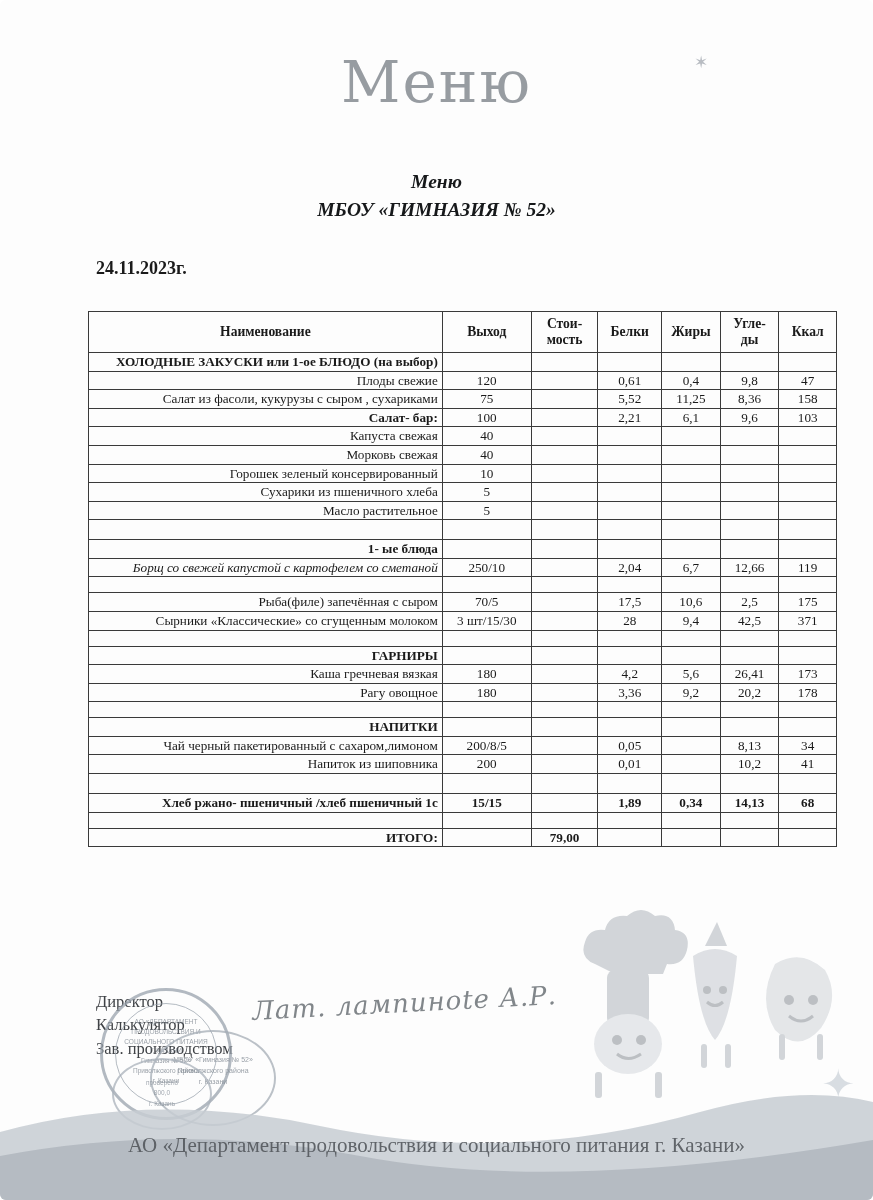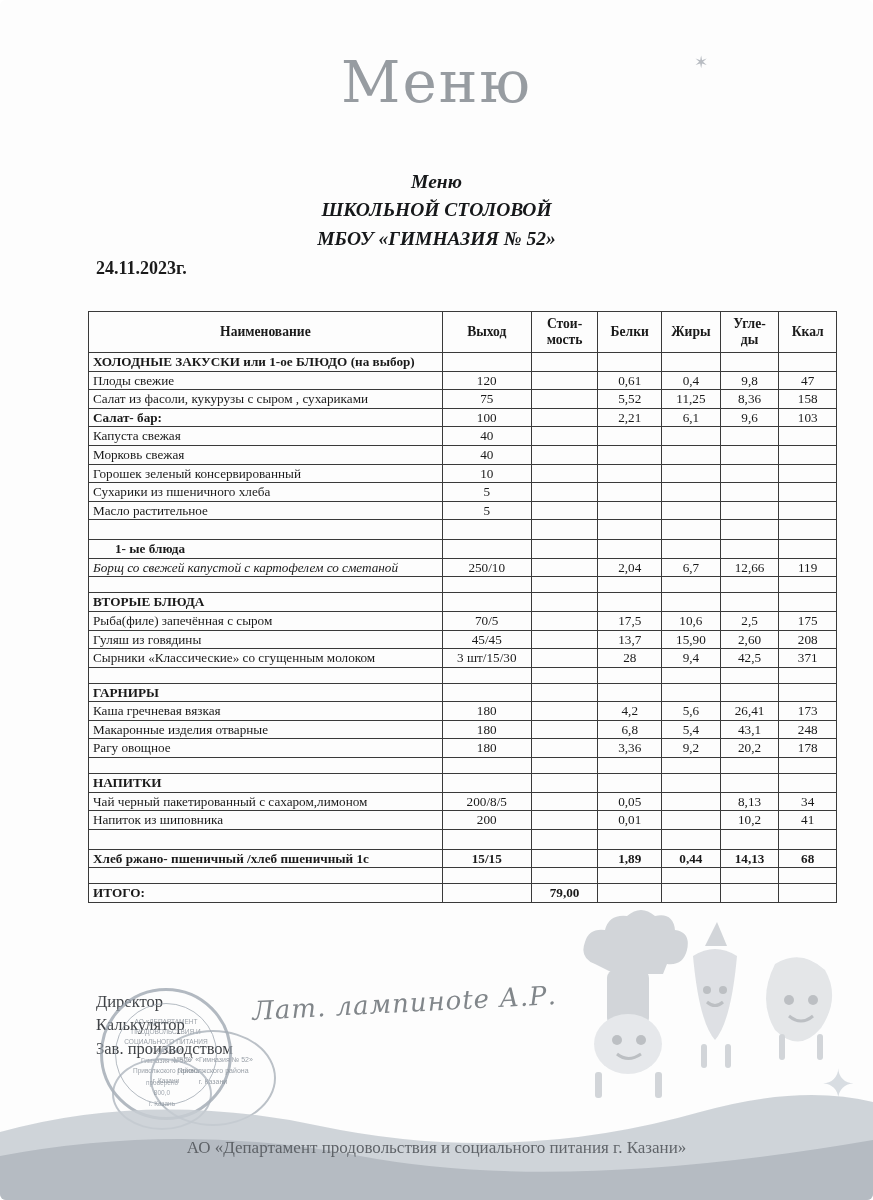--- a/index.html
+++ b/index.html
@@ -91,21 +91,21 @@
     padding: 4px 3px;
   }
   col.c-name  { width: 350px; }
   col.c-out   { width: 88px; }
   col.c-price { width: 66px; }
   col.c-prot  { width: 63px; }
   col.c-fat   { width: 58px; }
   col.c-carb  { width: 58px; }
   col.c-kcal  { width: 57px; }
 
-  td.name { text-align: left; padding-left: 8px; }
+  td.name { text-align: right; padding-left: 8px; }
   td.num  { text-align: center; }
   tr.section td.name { font-weight: bold; }
   tr.section-indent td.name { font-weight: bold; padding-left: 26px; }
   tr.spacer td { height: 17px; }
   tr.spacer-sm td { height: 13px; }
   tr.bold td { font-weight: bold; }
   td.two-line { line-height: 1.25; font-style: italic; }
 
   .total-label {
     font-weight: bold;
@@ -195,21 +195,21 @@
     width: 873px;
     height: 130px;
   }
   .footer-text {
     position: absolute;
     left: 0;
     bottom: 42px;
     width: 873px;
     text-align: center;
     font-family: "Liberation Serif", serif;
-    font-size: 17px;
+    font-size: 21px;
     color: #54585d;
     opacity: 0.9;
   }
   .star {
     position: absolute;
     right: 18px;
     bottom: 92px;
     color: #d8dde2;
     font-size: 40px;
   }
@@ -217,21 +217,20 @@
 </head>
 <body>
 
 <div class="page">
 
   <div class="handwritten">Меню</div>
   <div class="scribble-mark">✶</div>
 
   <div class="title-block">
     <div>Меню</div>
-    <div>ШКОЛЬНОЙ СТОЛОВОЙ</div>
     <div>МБОУ «ГИМНАЗИЯ № 52»</div>
   </div>
 
   <div class="doc-date">24.11.2023г.</div>
 
   <div class="menu-table-wrap">
     <table class="menu">
       <colgroup>
         <col class="c-name">
           <col class="c-out">
@@ -369,48 +368,30 @@
           </tr>
           <tr class="spacer-sm">
             <td></td>
             <td></td>
             <td></td>
             <td></td>
             <td></td>
             <td></td>
             <td></td>
           </tr>
-          <tr class="section">
-            <td class="name">ВТОРЫЕ БЛЮДА</td>
-            <td class="num"></td>
-            <td class="num"></td>
-            <td class="num"></td>
-            <td class="num"></td>
-            <td class="num"></td>
-            <td class="num"></td>
-          </tr>
           <tr>
             <td class="name">Рыба(филе) запечённая с сыром</td>
             <td class="num">70/5</td>
             <td class="num"></td>
             <td class="num">17,5</td>
             <td class="num">10,6</td>
             <td class="num">2,5</td>
             <td class="num">175</td>
           </tr>
           <tr>
-            <td class="name">Гуляш из говядины</td>
-            <td class="num">45/45</td>
-            <td class="num"></td>
-            <td class="num">13,7</td>
-            <td class="num">15,90</td>
-            <td class="num">2,60</td>
-            <td class="num">208</td>
-          </tr>
-          <tr>
             <td class="name">Сырники «Классические» со сгущенным молоком</td>
             <td class="num">3 шт/15/30</td>
             <td class="num"></td>
             <td class="num">28</td>
             <td class="num">9,4</td>
             <td class="num">42,5</td>
             <td class="num">371</td>
           </tr>
           <tr class="spacer-sm">
             <td></td>
@@ -433,29 +414,20 @@
           <tr>
             <td class="name">Каша гречневая вязкая</td>
             <td class="num">180</td>
             <td class="num"></td>
             <td class="num">4,2</td>
             <td class="num">5,6</td>
             <td class="num">26,41</td>
             <td class="num">173</td>
           </tr>
           <tr>
-            <td class="name">Макаронные изделия отварные</td>
-            <td class="num">180</td>
-            <td class="num"></td>
-            <td class="num">6,8</td>
-            <td class="num">5,4</td>
-            <td class="num">43,1</td>
-            <td class="num">248</td>
-          </tr>
-          <tr>
             <td class="name">Рагу овощное</td>
             <td class="num">180</td>
             <td class="num"></td>
             <td class="num">3,36</td>
             <td class="num">9,2</td>
             <td class="num">20,2</td>
             <td class="num">178</td>
           </tr>
           <tr class="spacer-sm">
             <td></td>
@@ -500,21 +472,21 @@
             <td></td>
             <td></td>
             <td></td>
             <td></td>
           </tr>
           <tr class="bold">
             <td class="name">Хлеб ржано- пшеничный /хлеб пшеничный 1с</td>
             <td class="num">15/15</td>
             <td class="num"></td>
             <td class="num">1,89</td>
-            <td class="num">0,44</td>
+            <td class="num">0,34</td>
             <td class="num">14,13</td>
             <td class="num">68</td>
           </tr>
           <tr class="spacer-sm">
             <td></td>
             <td></td>
             <td></td>
             <td></td>
             <td></td>
             <td></td>

